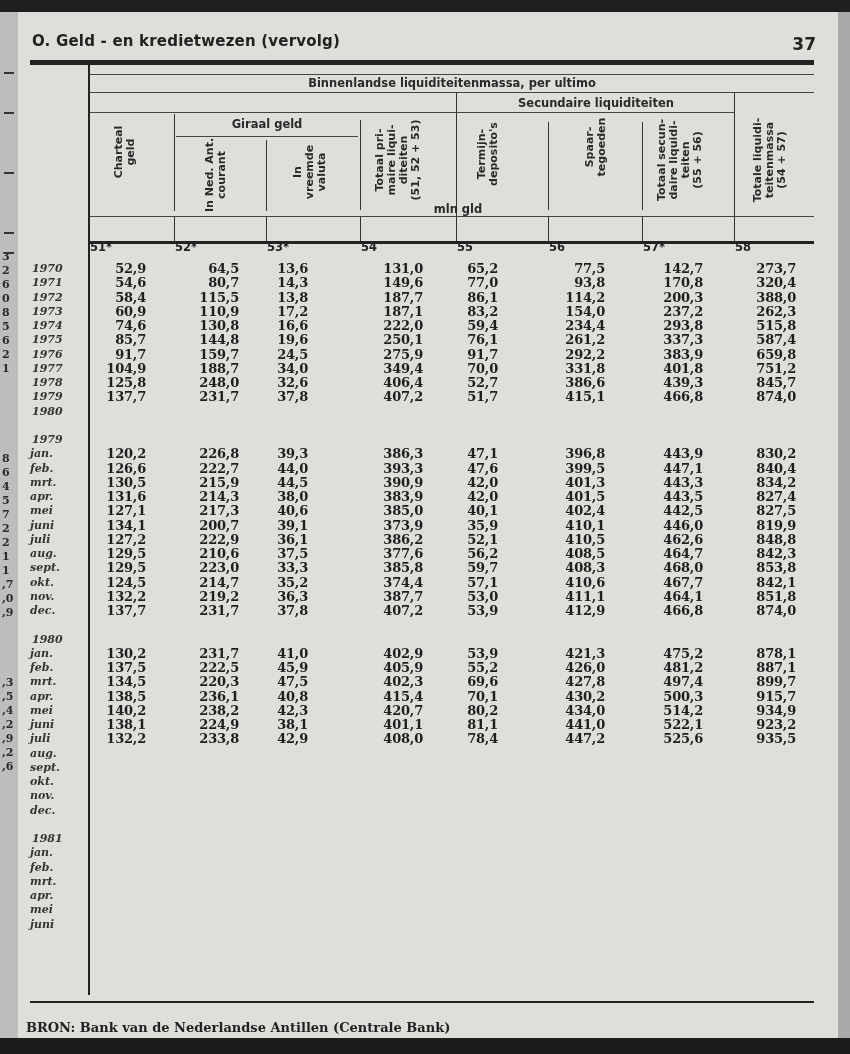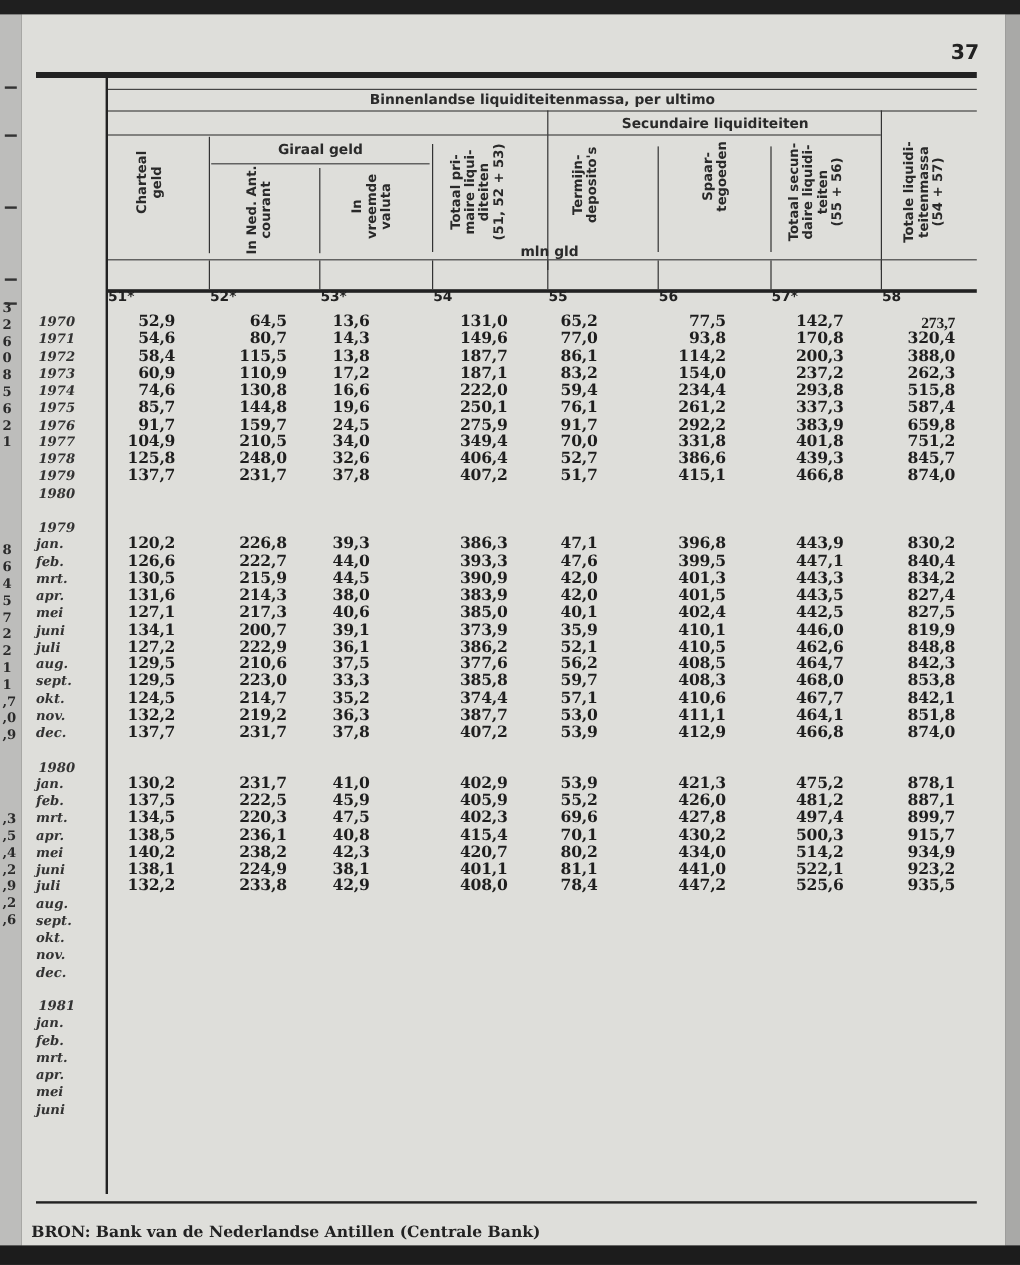--- a/index.html
+++ b/index.html
@@ -94,20 +94,21 @@
     <span class="frag" style="top: 734px;">,2</span>
     <span class="frag" style="top: 748px;">,6</span>
     <div class="tick" style="top: 60px;"></div>
     <div class="tick" style="top: 100px;"></div>
     <div class="tick" style="top: 160px;"></div>
     <div class="tick" style="top: 220px;"></div>
     <div class="tick" style="top: 240px;"></div>
   </div>
 
 <div class="page">
+  <div class="title">O. Geld - en kredietwezen (vervolg)</div>
   <div class="pagenum">37</div>
 
   <div class="rule" style="left:12px; top:48px; width:784px; height:5px;"></div>
 
   <div class="vline" style="left:70px; top:53px; height:930px; width:2px; background:#222;"></div>
 
   <div class="rule" style="left:72px; top:62px; width:724px; height:1px; background:#444;"></div>
   <div class="hdr" style="left:72px; top:64px; width:724px;">Binnenlandse liquiditeitenmassa, per ultimo</div>
   <div class="rule" style="left:72px; top:80px; width:724px; height:1px; background:#444;"></div>
 
@@ -171,21 +172,21 @@
 
   <div id="body-rows">
       <div class="lab" style="left: 14px; top: 250px; position: absolute;">1970</div>
       <div class="cell" style="left: 68px; width: 60px; top: 249px;">52,9</div>
       <div class="cell" style="left: 161px; width: 60px; top: 249px;">64,5</div>
       <div class="cell" style="left: 230px; width: 60px; top: 249px;">13,6</div>
       <div class="cell" style="left: 345px; width: 60px; top: 249px;">131,0</div>
       <div class="cell" style="left: 420px; width: 60px; top: 249px;">65,2</div>
       <div class="cell" style="left: 527px; width: 60px; top: 249px;">77,5</div>
       <div class="cell" style="left: 625px; width: 60px; top: 249px;">142,7</div>
-      <div class="cell" style="left: 718px; width: 60px; top: 249px; font-family: Liberation Serif, serif;">273,7</div>
+      <div class="cell" style="left: 718px; width: 60px; top: 249px;">273,7</div>
       <div class="lab" style="left: 14px; top: 264.25px; position: absolute;">1971</div>
       <div class="cell" style="left: 68px; width: 60px; top: 263.25px;">54,6</div>
       <div class="cell" style="left: 161px; width: 60px; top: 263.25px;">80,7</div>
       <div class="cell" style="left: 230px; width: 60px; top: 263.25px;">14,3</div>
       <div class="cell" style="left: 345px; width: 60px; top: 263.25px;">149,6</div>
       <div class="cell" style="left: 420px; width: 60px; top: 263.25px;">77,0</div>
       <div class="cell" style="left: 527px; width: 60px; top: 263.25px;">93,8</div>
       <div class="cell" style="left: 625px; width: 60px; top: 263.25px;">170,8</div>
       <div class="cell" style="left: 718px; width: 60px; top: 263.25px;">320,4</div>
       <div class="lab" style="left: 14px; top: 278.5px; position: absolute;">1972</div>
@@ -228,21 +229,21 @@
       <div class="cell" style="left: 68px; width: 60px; top: 334.5px;">91,7</div>
       <div class="cell" style="left: 161px; width: 60px; top: 334.5px;">159,7</div>
       <div class="cell" style="left: 230px; width: 60px; top: 334.5px;">24,5</div>
       <div class="cell" style="left: 345px; width: 60px; top: 334.5px;">275,9</div>
       <div class="cell" style="left: 420px; width: 60px; top: 334.5px;">91,7</div>
       <div class="cell" style="left: 527px; width: 60px; top: 334.5px;">292,2</div>
       <div class="cell" style="left: 625px; width: 60px; top: 334.5px;">383,9</div>
       <div class="cell" style="left: 718px; width: 60px; top: 334.5px;">659,8</div>
       <div class="lab" style="left: 14px; top: 349.75px; position: absolute;">1977</div>
       <div class="cell" style="left: 68px; width: 60px; top: 348.75px;">104,9</div>
-      <div class="cell" style="left: 161px; width: 60px; top: 348.75px;">210,5</div>
+      <div class="cell" style="left: 161px; width: 60px; top: 348.75px;">188,7</div>
       <div class="cell" style="left: 230px; width: 60px; top: 348.75px;">34,0</div>
       <div class="cell" style="left: 345px; width: 60px; top: 348.75px;">349,4</div>
       <div class="cell" style="left: 420px; width: 60px; top: 348.75px;">70,0</div>
       <div class="cell" style="left: 527px; width: 60px; top: 348.75px;">331,8</div>
       <div class="cell" style="left: 625px; width: 60px; top: 348.75px;">401,8</div>
       <div class="cell" style="left: 718px; width: 60px; top: 348.75px;">751,2</div>
       <div class="lab" style="left: 14px; top: 364px; position: absolute;">1978</div>
       <div class="cell" style="left: 68px; width: 60px; top: 363px;">125,8</div>
       <div class="cell" style="left: 161px; width: 60px; top: 363px;">248,0</div>
       <div class="cell" style="left: 230px; width: 60px; top: 363px;">32,6</div>

